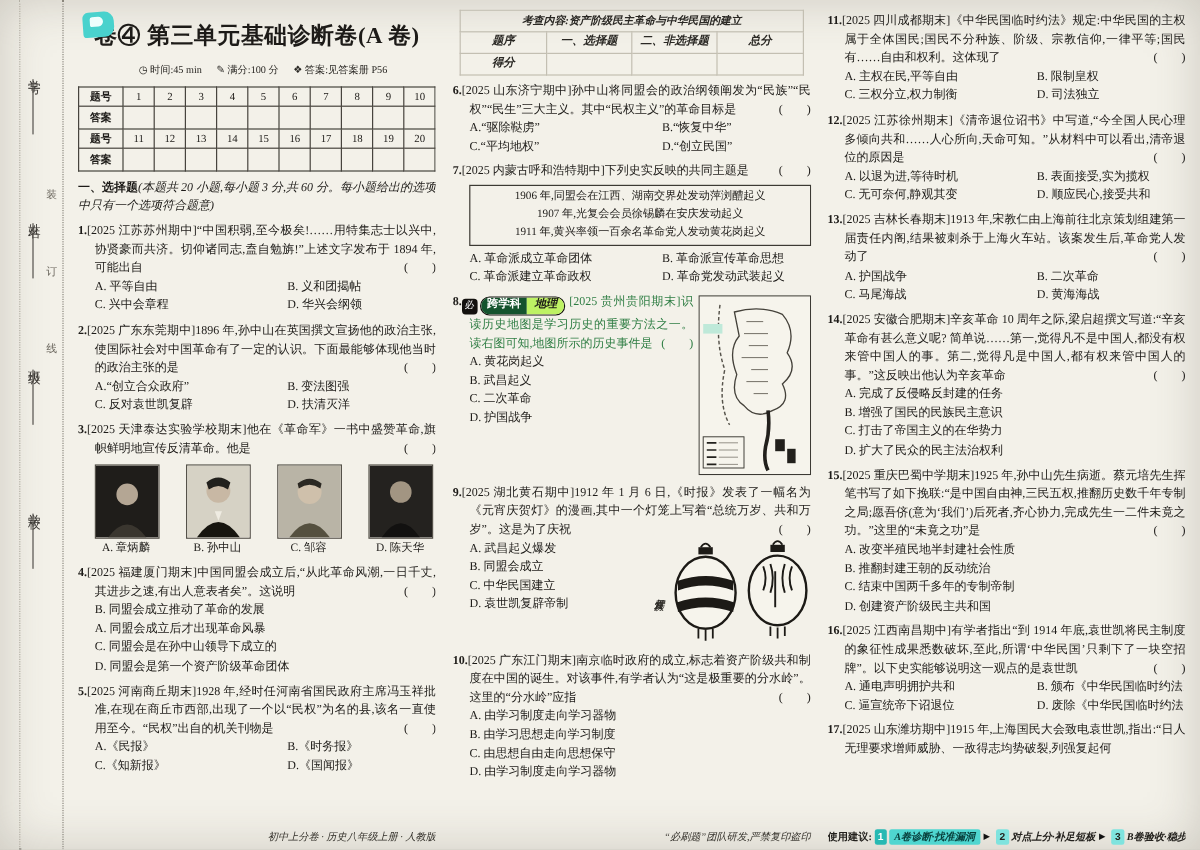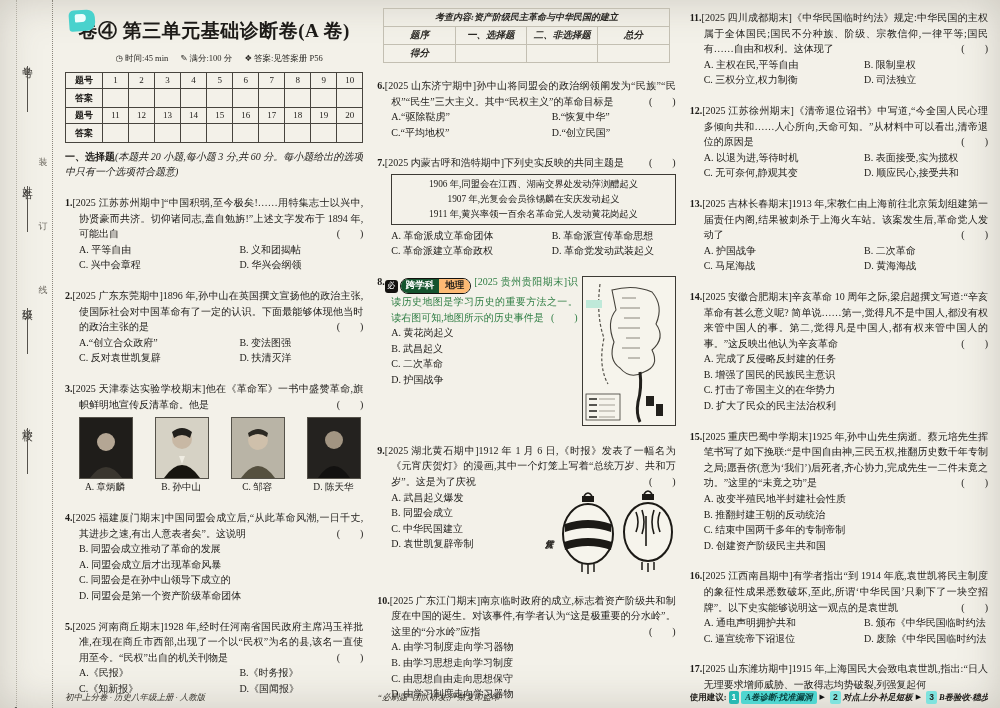--- a/index.html
+++ b/index.html
@@ -35,53 +35,53 @@
   .meta{font-size:8.5px;text-align:center;color:#2a2824;margin-bottom:7px;white-space:nowrap;}
   .meta .mi{margin:0 2px 0 10px;}
   .ans-table{width:100%;border-collapse:collapse;table-layout:fixed;margin-bottom:6px;}
   .ans-table td{border:1px solid #47443e;text-align:center;font-size:9px;height:15px;padding:0;margin-top:16px;}
   .ans-table td.lbl{font-weight:bold;width:36px;}
   .ans-table tr.blank td{height:18px;}
   .sec-head{margin:4px 0 2px 0;text-align:justify;}
   .sec-title{font-weight:bold;}
   .sec-note{font-style:italic;}
   
-  .q{margin-top:15px;}
+  .q{margin-top:5px;}
   .q-stem{padding-left:14px;text-indent:-14px;text-align:justify;}
   .q-num{font-weight:bold;}
   .bracket{float:right;margin-left:6px;}
   .opts{padding-left:14px;display:grid;column-gap:4px;}
   .cols2{grid-template-columns:55% 43%;}
   .stack{grid-template-columns:100%;}
   .opt{white-space:nowrap;overflow:hidden;}
   
   .photos{display:flex;justify-content:space-between;margin:5px 4px 0 14px;}
   .photos figure{margin:0;text-align:center;width:52px;}
   .photos figcaption{font-size:9.5px;margin-top:1px;white-space:nowrap;}
   .photo-svg{display:block;border:1px solid #55524a;}
   
   .event-box{border:1px solid #3c3a34;margin:3px 0 3px 14px;padding:2px 4px;text-align:center;font-size:9.3px;line-height:1.6;}
   
   .xk{display:inline-flex;align-items:center;vertical-align:-3px;margin-right:3px;text-indent:0;}
   .xk-icon{width:13px;height:13px;background:#13110e;color:#fff;border-radius:3px;font-size:8px;display:inline-flex;
     align-items:center;justify-content:center;margin-right:2px;font-family:"Liberation Sans",sans-serif;}
   .pill{border:1.5px solid #13110e;border-radius:9px;overflow:hidden;display:inline-flex;font-size:9.5px;line-height:1.45;font-weight:bold;}
   .pill-dark{background:#14532d;color:#fff;padding:0 5px;}
-  .pill-light{padding:0 6px;background:#fdba74;}
+  .pill-light{padding:0 6px;background:#bef264;font-style:italic;}
   .green{color:#2e7d43;}
   .map-wrap{float:right;margin:2px 0 2px 4px;}
   .lantern-wrap{float:right;margin:0 0 2px 4px;display:flex;align-items:center;gap:2px;}
   .vert-label{writing-mode:vertical-rl;text-orientation:upright;font-size:8.5px;color:#2a2824;font-style:italic;line-height:1;}
   
   .info-table{width:96%;margin:0 auto 4px auto;border-collapse:collapse;table-layout:fixed;}
   .info-table td{border:1px solid #c3bfb2;font-size:9.5px;text-align:center;height:17px;padding:0 2px;color:#2a2824;}
   .info-table td.cap{font-weight:bold;font-style:italic;font-size:9px;border-bottom:1px solid #c3bfb2;}
   .info-table td.h{font-weight:bold;font-style:italic;}
   
-  .foot{position:absolute;bottom:2px;left:0;right:0;text-align:left;font-size:8.5px;color:#33302a;font-style:italic;white-space:nowrap;}
+  .foot{position:absolute;bottom:2px;left:0;right:0;text-align:right;font-size:8.5px;color:#33302a;font-style:italic;white-space:nowrap;}
   .foot3{position:absolute;bottom:2px;left:0;right:0;font-size:8.5px;color:#23211d;white-space:nowrap;display:flex;align-items:center;}
   .hl{background:#4fd6d0;color:#083f3c;font-weight:bold;padding:0 4px;border-radius:2px;}
   .stepnum{background:#7fe3de;font-weight:bold;padding:0 3px;margin:0 2px;border-radius:2px;font-family:"Liberation Sans",sans-serif;}
   .stepnum.first{background:#27b9b3;color:#fff;}
   .arrow{font-size:7px;margin:0 3px;color:#111;}
   .steptext{font-weight:bold;font-style:italic;}
   svg{display:block;}
 </style>
 </head>
 <body>

